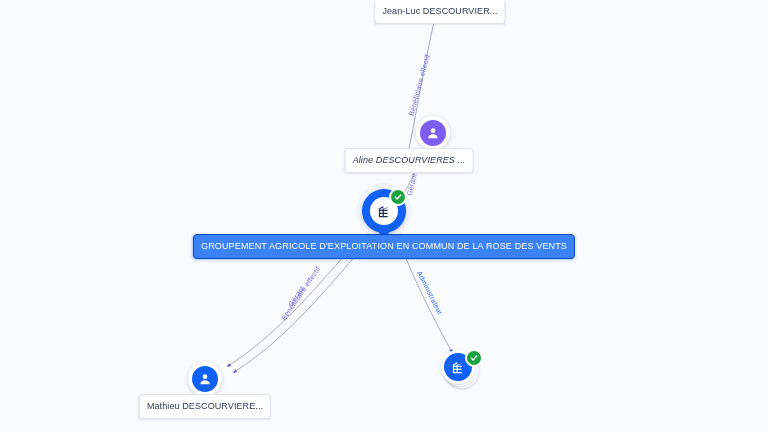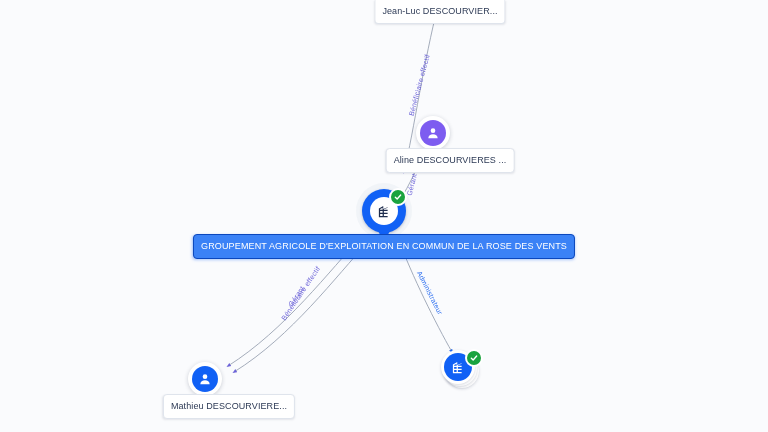--- a/index.html
+++ b/index.html
@@ -146,21 +146,21 @@
   <div class="node" style="left:433px;top:133px;">
     <div class="circle-node">
       <div class="avatar purple">
         <svg width="14" height="14" viewBox="0 0 24 24" fill="#fff">
           <circle cx="12" cy="8" r="4"></circle>
           <path d="M4 21c0-4.4 3.6-7 8-7s8 2.6 8 7z"></path>
         </svg>
       </div>
     </div>
   </div>
-  <div class="label" style="left:450px;top:148px;">Aline DESCOURVIERES ...</div>
+  <div class="label" style="left:409px;top:148px;font-style:italic;">Aline DESCOURVIERES ...</div>
 
   <div class="node" style="left:384px;top:211px;">
     <div class="halo"></div>
     <div class="pin">
       <div class="pin-inner">
         <svg width="15" height="15" viewBox="0 0 24 24" fill="#1f2d4d">
           <path d="M3 21V7l7-4v5l7-3v16H3zm2-2h4v-3H5v3zm0-5h4v-3H5v3zm0-5h4V6L5 8v1zm6 10h6v-3h-6v3zm0-5h6v-3h-6v3zm0-5h6V6l-6 2.5V9z"></path>
         </svg>
       </div>
       <div class="check" style="right:-1px;top:-1px;">
@@ -175,21 +175,21 @@
   <div class="node" style="left:205px;top:379px;">
     <div class="circle-node">
       <div class="avatar blue">
         <svg width="14" height="14" viewBox="0 0 24 24" fill="#fff">
           <circle cx="12" cy="8" r="4"></circle>
           <path d="M4 21c0-4.4 3.6-7 8-7s8 2.6 8 7z"></path>
         </svg>
       </div>
     </div>
   </div>
-  <div class="label" style="left:205px;top:394px;margin-left:24px;">Mathieu DESCOURVIERE...</div>
+  <div class="label" style="left:205px;top:394px;">Mathieu DESCOURVIERE...</div>
 
   <div class="node" style="left:460px;top:369px;">
     <div class="stack">
       <div class="card c1"></div>
       <div class="card c2"></div>
       <div class="card c3"></div>
       <div class="co-icon">
         <svg width="15" height="15" viewBox="0 0 24 24" fill="#fff">
           <path d="M3 21V7l7-4v5l7-3v16H3zm2-2h4v-3H5v3zm0-5h4v-3H5v3zm0-5h4V6L5 8v1zm6 10h6v-3h-6v3zm0-5h6v-3h-6v3zm0-5h6V6l-6 2.5V9z"></path>
         </svg>

